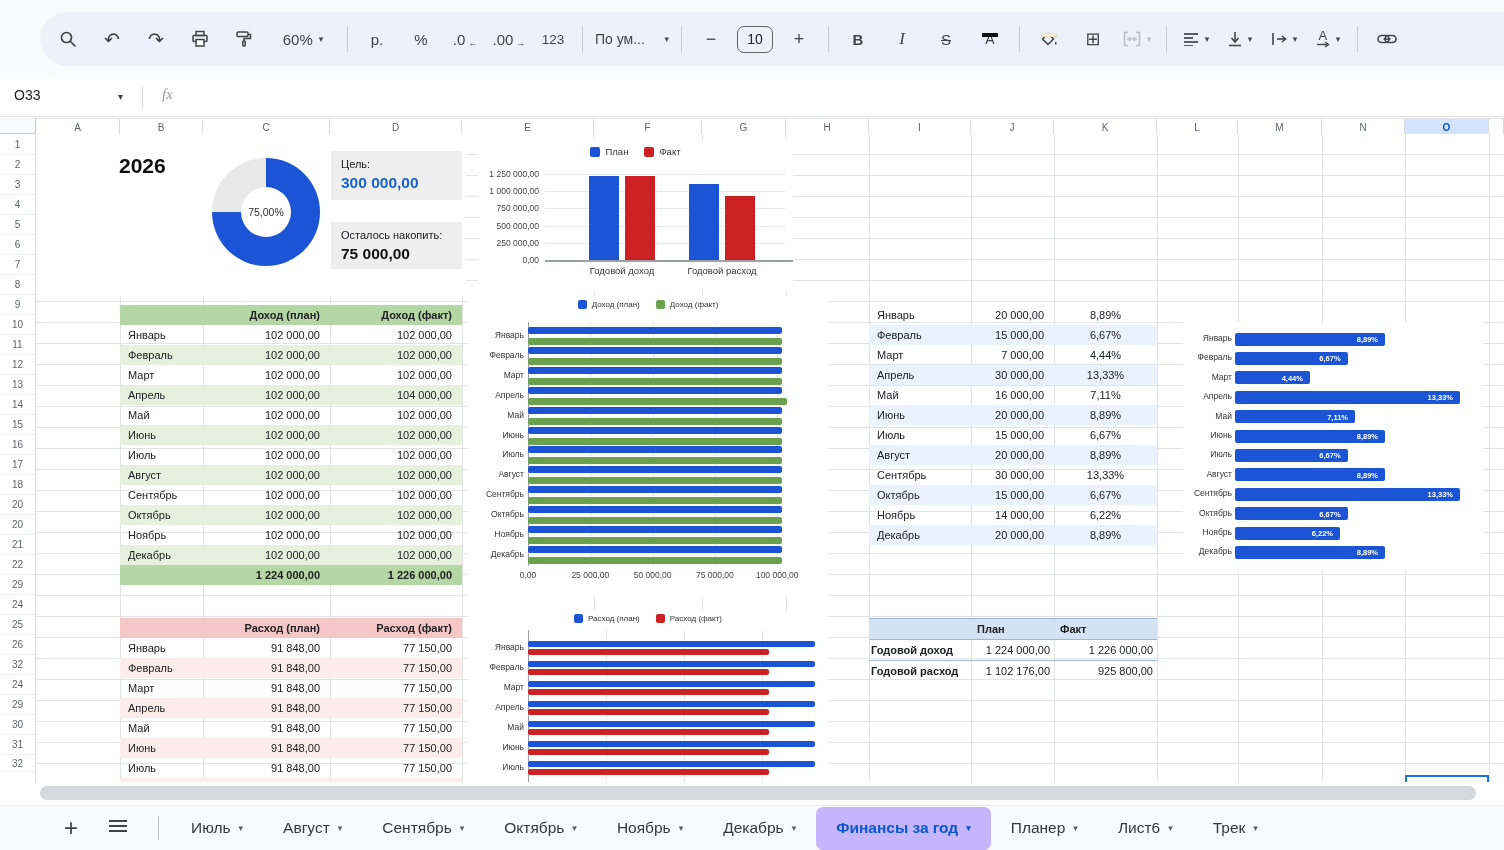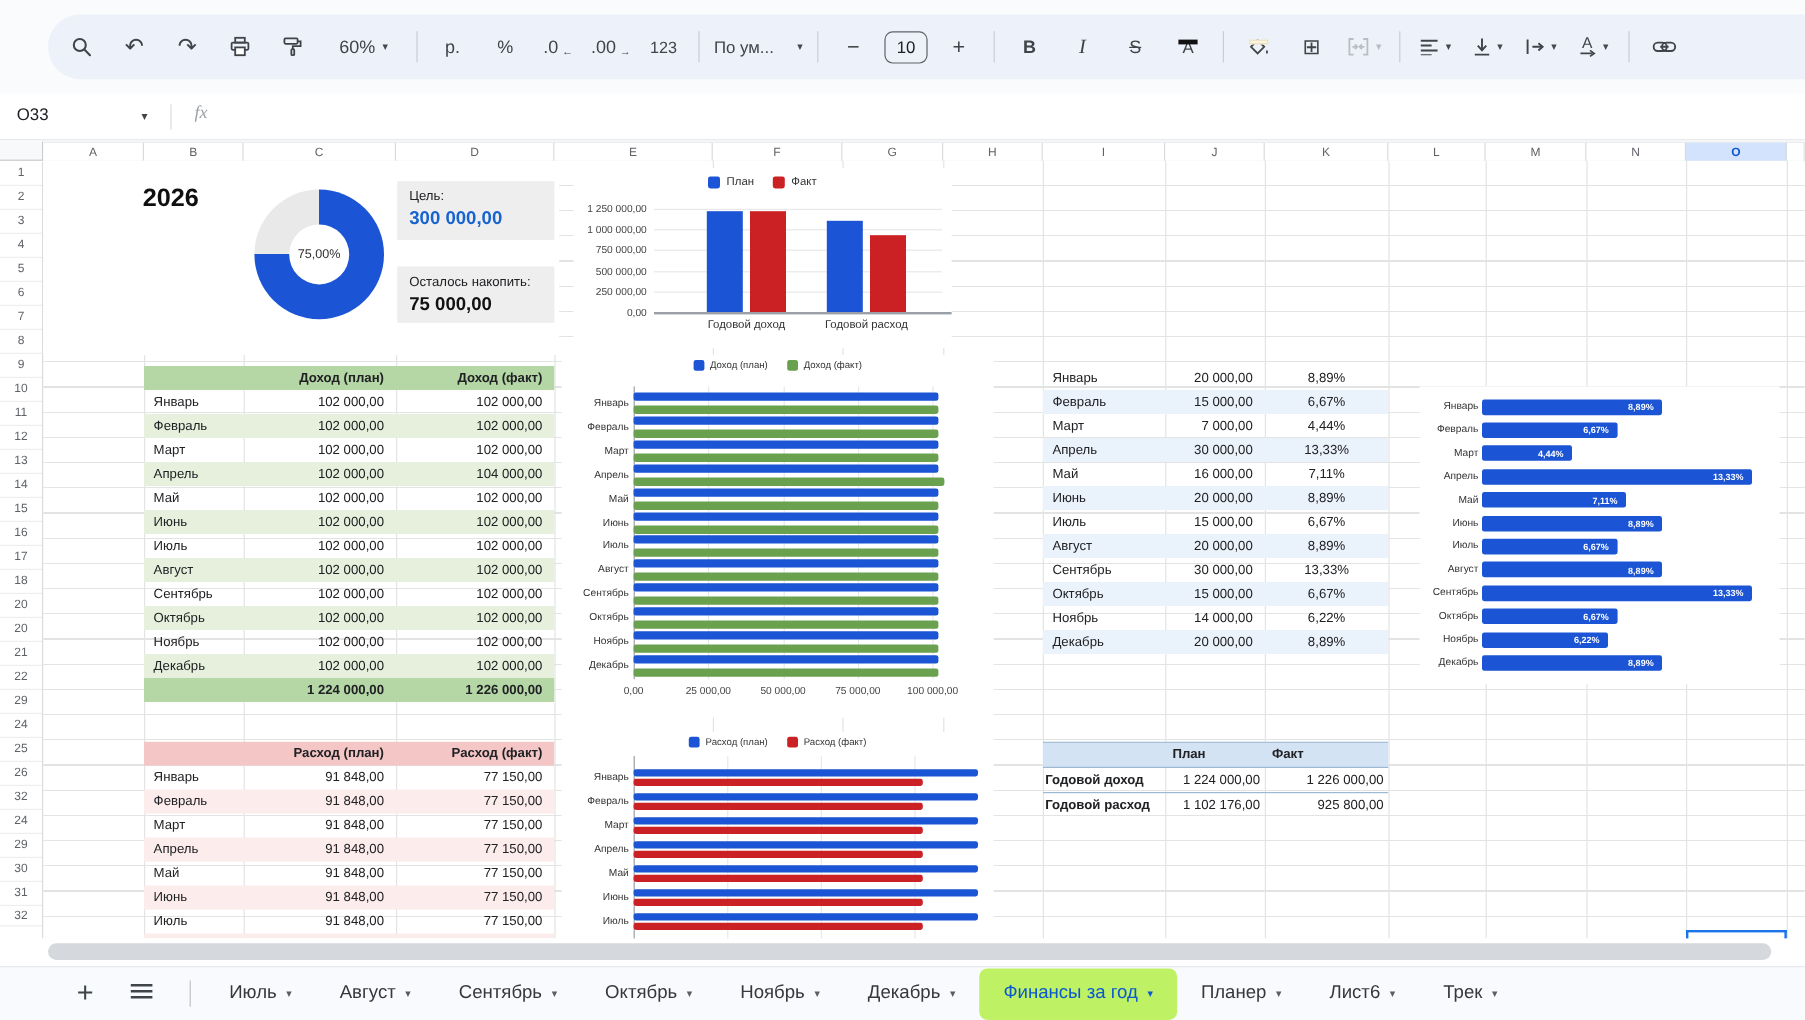--- a/index.html
+++ b/index.html
@@ -85,21 +85,21 @@
   #scrollstrip{position:absolute;left:0;top:782px;width:1504px;height:23px;background:#fff}
   #hthumb{position:absolute;left:40px;top:786px;width:1436px;height:14px;background:#d5d8dc;border-radius:7px}
   #selbracket{position:absolute;left:1405px;top:775px;width:84px;height:7px;border-top:2px solid #1a73e8;border-left:2px solid #1a73e8;border-right:2px solid #1a73e8;box-sizing:border-box}
   
   #tabbar{position:absolute;left:0;top:805px;width:1504px;height:45px;background:#f8fafd;border-top:1px solid #e6e8eb;display:flex;align-items:center;padding-left:64px;box-sizing:border-box;overflow:hidden}
   .addbtn{font-size:24px;color:#3f4448;margin-right:30px;cursor:pointer}
   .burger{margin-right:18px;cursor:pointer}
   .tabdiv{width:1px;height:22px;background:#bdc1c6;margin:0 12px}
   .stab{display:flex;align-items:center;gap:8px;padding:0 20px;height:45px;font-size:15.5px;font-weight:500;color:#36383a;white-space:nowrap;cursor:pointer}
   .stab .arr{font-size:9px;color:#5a5e63}
-  .stab.active{background:#bef264;color:#0b57d0;font-weight:400;border-radius:7px;height:43px}
+  .stab.active{background:#c4b5fd;color:#0b57d0;font-weight:700;border-radius:7px;height:43px}
   .stab.active .arr{color:#0b57d0}
 </style>
 </head>
 <body>
 
 <div id="toolbar">
   <div class="pill"></div>
   <div class="tbrow">
     <div class="tb">
       <span>

